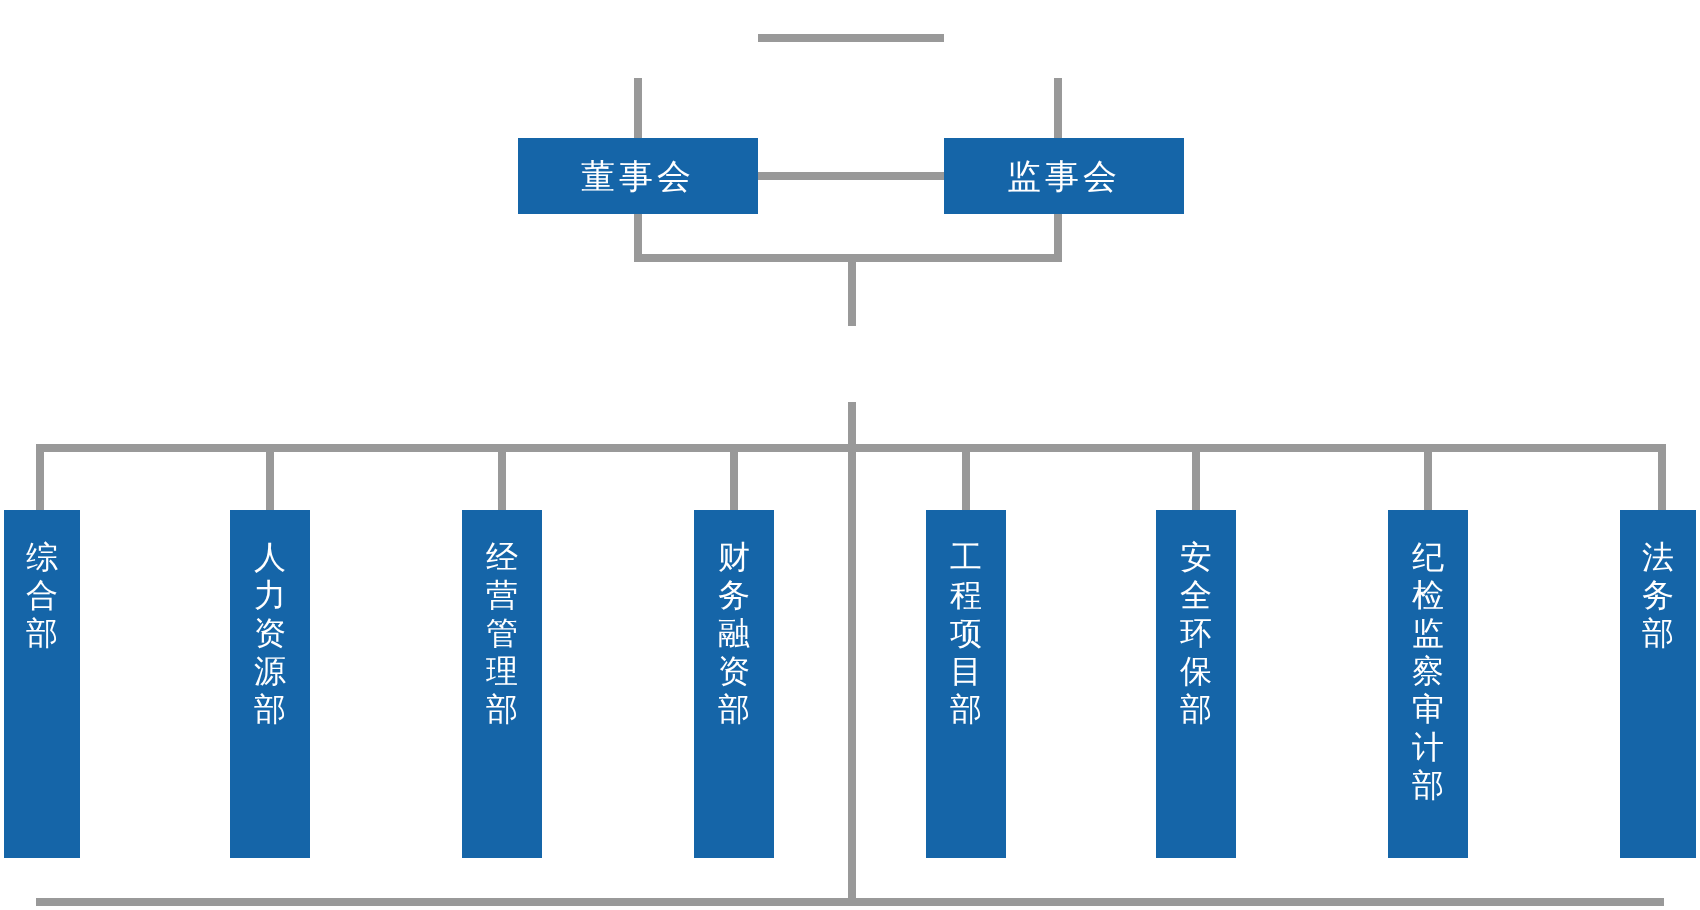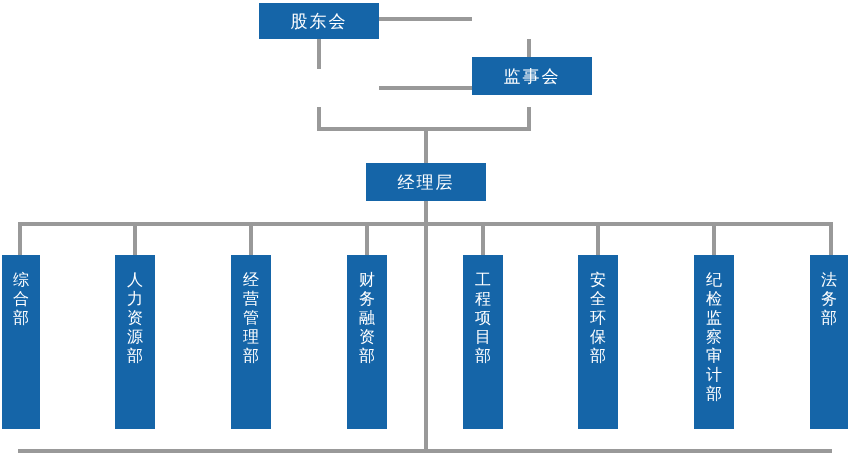--- a/index.html
+++ b/index.html
@@ -72,27 +72,26 @@
   <div class="line" style="left:18px;  top:226px; width:4px;   height:29px;"></div>
   <div class="line" style="left:133px; top:226px; width:4px;   height:29px;"></div>
   <div class="line" style="left:249px; top:226px; width:4px;   height:29px;"></div>
   <div class="line" style="left:365px; top:226px; width:4px;   height:29px;"></div>
   <div class="line" style="left:481px; top:226px; width:4px;   height:29px;"></div>
   <div class="line" style="left:596px; top:226px; width:4px;   height:29px;"></div>
   <div class="line" style="left:712px; top:226px; width:4px;   height:29px;"></div>
   <div class="line" style="left:829px; top:226px; width:4px;   height:29px;"></div>
   <div class="line" style="left:18px;  top:449px; width:814px; height:4px;"></div>
 
-  <div class="node hnode" style="left:259px; top:3px;">股东会</div>
 
 
+  <div class="node hnode2" style="left:259px; top:69px;">董事会</div>
 
-  <div class="node hnode2" style="left:472px; top:57px;">监事会</div>
+  <div class="node hnode2" style="left:472px; top:69px;">监事会</div>
 
-  <div class="node hnode2" style="left:366px; top:163px;">经理层</div>
 
   <div class="dept" style="left:2px;   width:38px;">综
 合
 部</div>
 
   <div class="dept" style="left:115px;">人
 力
 资
 源
 部</div>

